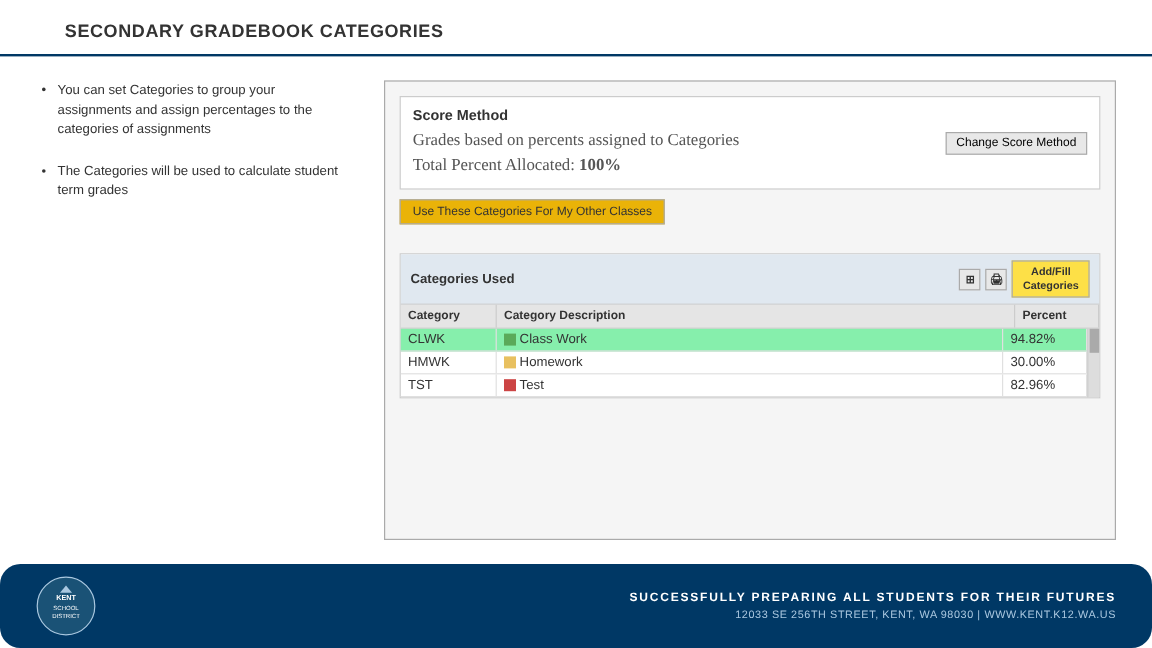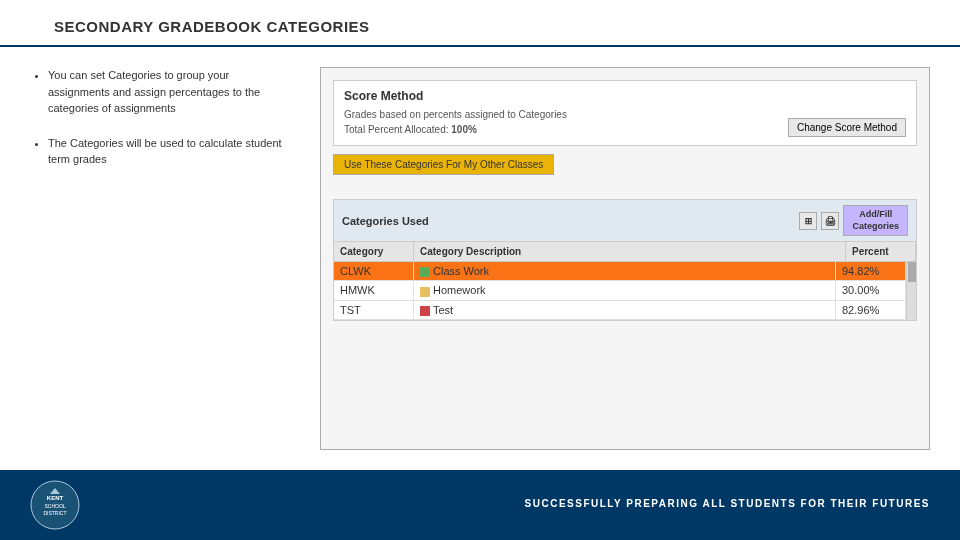--- a/index.html
+++ b/index.html
@@ -66,28 +66,29 @@
       padding: 8px 10px;
       margin-bottom: 8px;
     }
     .score-method-header {
       font-weight: bold;
       font-size: 12px;
       margin-bottom: 4px;
       color: #333;
     }
     .score-method-info {
-      font-size: 10px;
+      font-size: 14px;
       color: #555;
       line-height: 1.5;
+      font-family: Liberation Serif, serif;
     }
     .score-method-row {
       display: flex;
       justify-content: space-between;
-      align-items: flex-end;
+      align-items: center;
       gap: 27px;
     }
     .change-score-btn {
       background: #e8e8e8;
       border: 1px solid #aaa;
       padding: 3px 8px;
       font-size: 10px;
       cursor: pointer;
       white-space: nowrap;
     }
@@ -111,21 +112,21 @@
       background: #e0e8f0;
       padding: 5px 8px;
       font-weight: bold;
       font-size: 11px;
       display: flex;
       justify-content: space-between;
       align-items: center;
       border-bottom: 1px solid #ccc;
     }
     .add-all-btn {
-      background: #c4b5fd;
+      background: #fde047;
       border: 1px solid #aaa;
       padding: 3px 8px;
       font-size: 9px;
       cursor: pointer;
       line-height: 1.3;
       text-align: center;
     }
     .header-icons {
       display: flex;
       gap: 4px;
@@ -158,21 +159,21 @@
     .table-row {
       display: grid;
       grid-template-columns: 80px 1fr 70px;
       border-bottom: 1px solid #e0e0e0;
     }
     .table-row div {
       padding: 3px 6px;
       border-right: 1px solid #e0e0e0;
     }
     .table-row.highlight {
-      background: #f97316;
+      background: #86efac;
     }
     .color-swatch {
       display: inline-block;
       width: 10px;
       height: 10px;
       margin-right: 3px;
       vertical-align: middle;
     }
     .scrollbar-area {
       display: flex;
@@ -196,20 +197,21 @@
     }
 
     
     .footer {
       background: #003865;
       height: 70px;
       display: flex;
       align-items: center;
       padding: 0 30px;
       gap: 15px;
+      border-radius: 17px;
     }
     .footer-logo {
       width: 50px;
       height: 50px;
       flex-shrink: 0;
     }
     .footer-text {
       color: #fff;
       text-align: right;
       flex: 1;
@@ -322,14 +324,15 @@
 
   <svg class="footer-logo" viewBox="0 0 50 50" xmlns="http://www.w3.org/2000/svg">
     <circle cx="25" cy="25" r="24" fill="#1a5276" stroke="#aac8e0" stroke-width="1"></circle>
     <text x="25" y="20" text-anchor="middle" font-size="6" fill="#fff" font-weight="bold">KENT</text>
     <text x="25" y="28" text-anchor="middle" font-size="5" fill="#fff">SCHOOL</text>
     <text x="25" y="35" text-anchor="middle" font-size="5" fill="#fff">DISTRICT</text>
     <polygon points="25,8 30,14 20,14" fill="#aac8e0"></polygon>
   </svg>
   <div class="footer-text">
     <div class="tagline">SUCCESSFULLY PREPARING ALL STUDENTS FOR THEIR FUTURES</div>
+    <div class="address">12033 SE 256TH STREET, KENT, WA 98030  |  WWW.KENT.K12.WA.US</div>
   </div>
 </div>
 
 </body></html>

